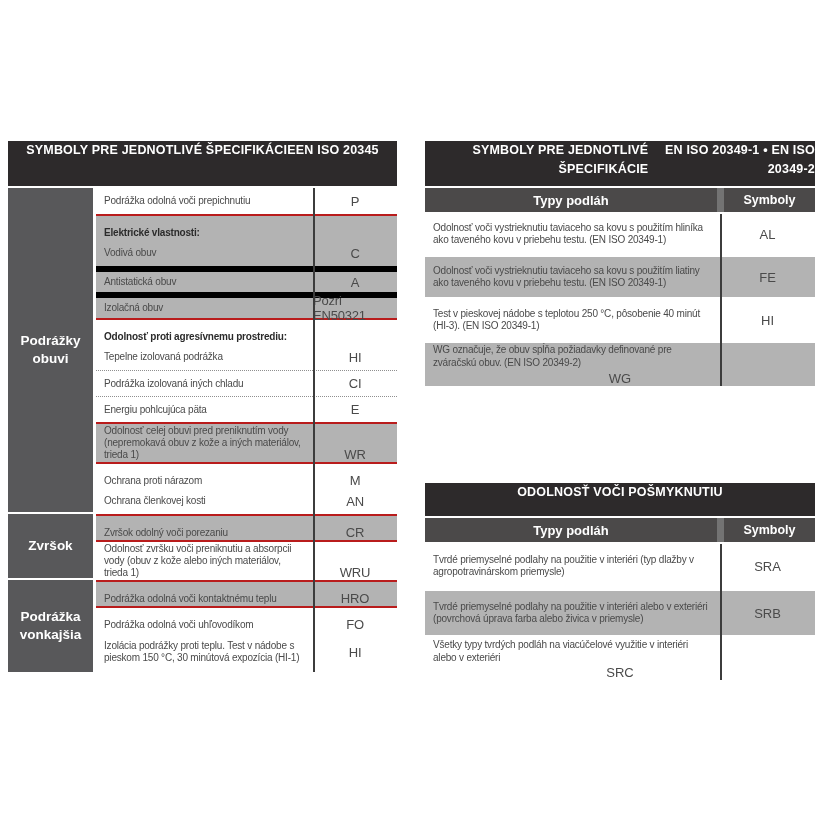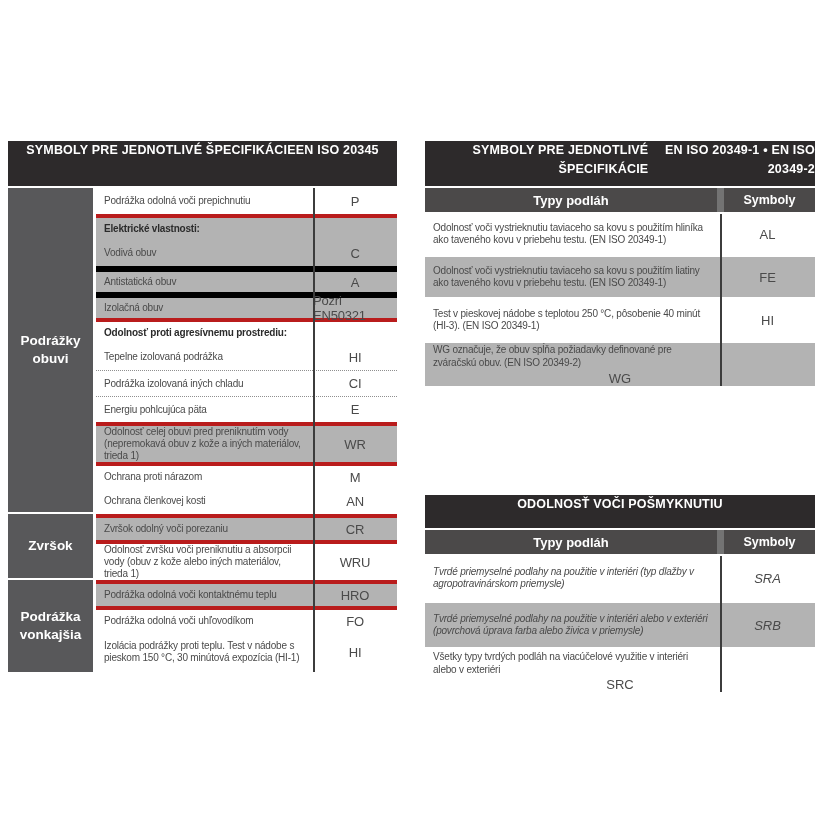--- a/index.html
+++ b/index.html
@@ -45,36 +45,36 @@
     width:217px; box-sizing:border-box; padding:1px 6px 1px 8px;
     display:flex; align-items:center; font-size:10px; line-height:1.2;
     letter-spacing:-0.2px;
   }
   .lrow .sym {
     flex:1; display:flex; align-items:center; justify-content:center;
     font-size:13px; letter-spacing:-0.2px;
   }
   .gray { background:#b3b3b3; }
   .boldrow .desc { font-weight:bold; color:#2b2b2b; }
-  .dark-top { border-top:4px solid #b91c1c; }
+  .dark-top { border-top:2px solid #b91c1c;align-items:flex-end; }
   .dot-top { border-top:1px dotted #8f8f8f; }
   .white-top { border-top:6px solid #000000; }
   
   .tbl-rtop { position:absolute; left:425px; top:141px; width:390px; }
   .tbl-rtop .hdr { height:45px; }
-  .tbl-rbot { position:absolute; left:425px; top:495px; width:390px; }
+  .tbl-rbot { position:absolute; left:425px; top:483px; width:390px; }
   .tbl-rbot .hdr { height:33px; }
   .rrows { position:relative; margin-top:2px; }
   .rrows::after {
     content:""; position:absolute; left:295px; top:0; bottom:0; width:2px;
     background:#3c3c3c;
   }
   .rrow { display:flex; box-sizing:border-box; margin-bottom:3px; }
   .rrow:last-child { margin-bottom:0;flex-direction:column; }
-  .rh40 { height:40px; } .rh43 { height:43px; } .rh44 { height:44px;font-style:italic; } .rh42 { height:42px; }
+  .rh40 { height:40px; } .rh43 { height:43px; } .rh44 { height:44px; } .rh42 { height:42px; }
   .rrow .desc {
     width:295px; box-sizing:border-box; padding:1px 10px 1px 8px;
     display:flex; align-items:center; font-size:10px; line-height:1.25;
     letter-spacing:-0.2px;
   }
   .rrow .sym {
     flex:1; display:flex; align-items:center; justify-content:center;
     font-size:13px;
   }
 </style>

